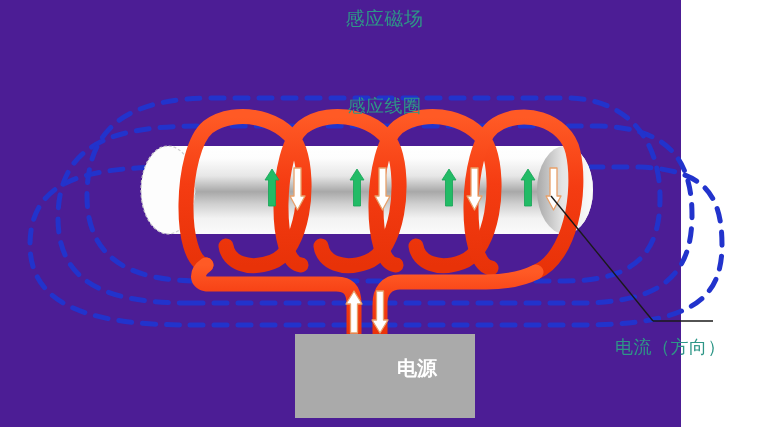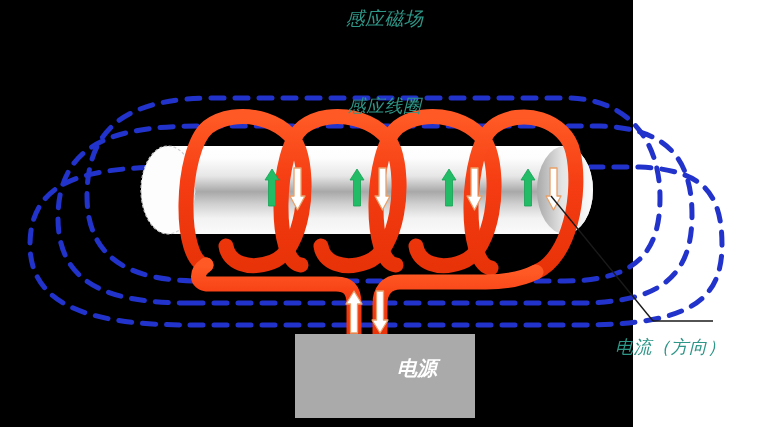--- a/index.html
+++ b/index.html
@@ -8,24 +8,23 @@
     background: #ffffff;
   }
   body {
     width: 769px;
     height: 427px;
     font-family: "DejaVu Sans", "Liberation Sans", sans-serif;
     overflow: hidden;
   }
   #diagram-root {
     position: relative;
-    width: 633px;
+    width: 681px;
     height: 427px;
-    background: #000000;
-    font-style: italic;
+    background: #4c1d95;
   }
   svg.canvas {
     position: absolute;
     left: 0;
     top: 0;
     width: 769px;
     height: 427px;
     display: block;
   }
   .label {

